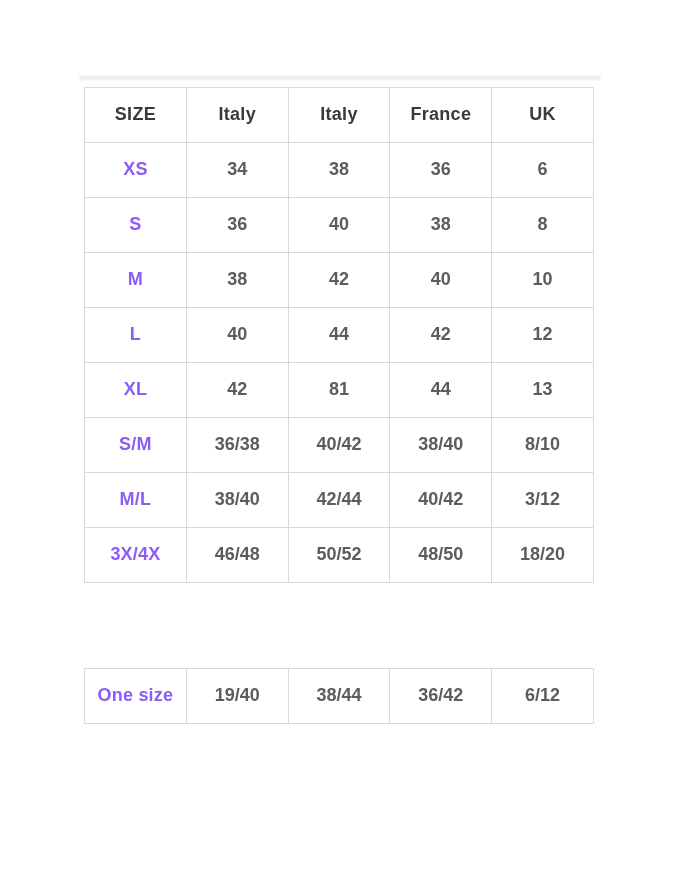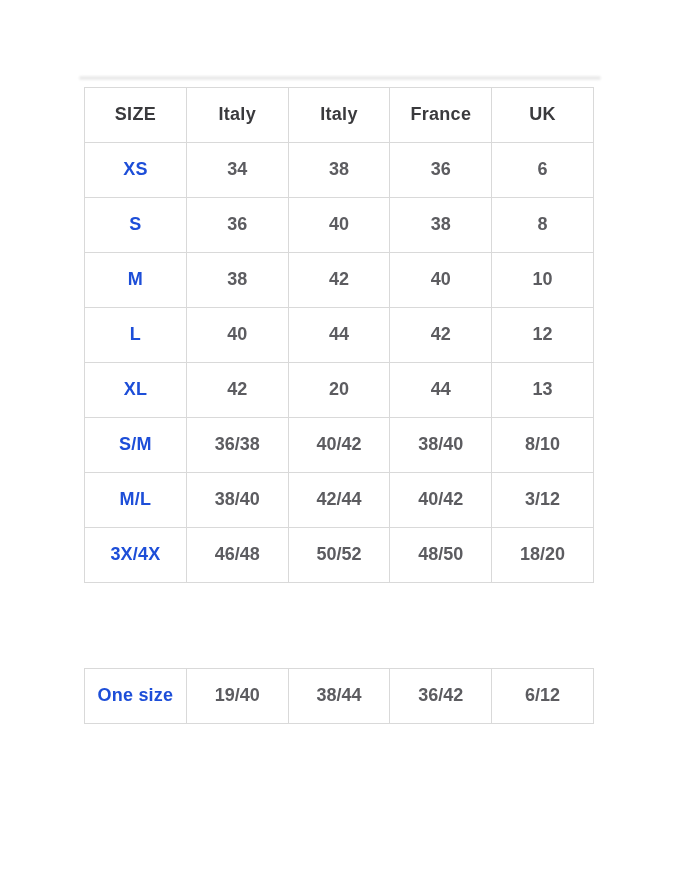--- a/index.html
+++ b/index.html
@@ -53,21 +53,21 @@
     color: #3a3a3d;
     letter-spacing: 0.3px;
   }
   table.size-table tbody td {
     height: 54px;
     color: #5c5c60;
     font-weight: 700;
   }
   table.size-table tbody td.label-cell {
     font-weight: 700;
-    color: #1d4ed8;
+    color: #8b5cf6;
     letter-spacing: 0.2px;
   }
 </style>
 </head>
 <body>
 
 <div class="page">
   <div class="shadow-band"></div>
 
   <table class="size-table main">
@@ -105,21 +105,21 @@
         <tr>
           <td class="label-cell">L</td>
           <td class="value-cell">40</td>
           <td class="value-cell">44</td>
           <td class="value-cell">42</td>
           <td class="value-cell">12</td>
         </tr>
         <tr>
           <td class="label-cell">XL</td>
           <td class="value-cell">42</td>
-          <td class="value-cell">20</td>
+          <td class="value-cell">81</td>
           <td class="value-cell">44</td>
           <td class="value-cell">13</td>
         </tr>
         <tr>
           <td class="label-cell">S/M</td>
           <td class="value-cell">36/38</td>
           <td class="value-cell">40/42</td>
           <td class="value-cell">38/40</td>
           <td class="value-cell">8/10</td>
         </tr>

